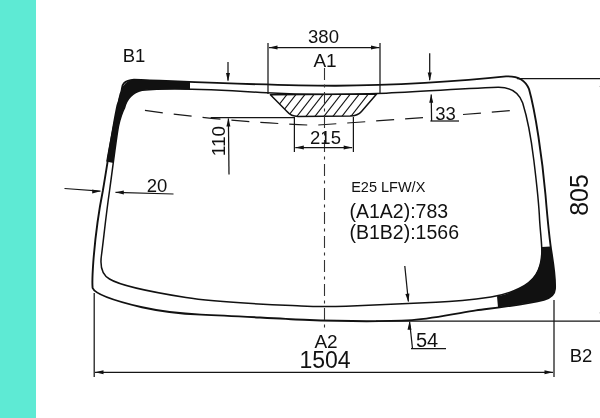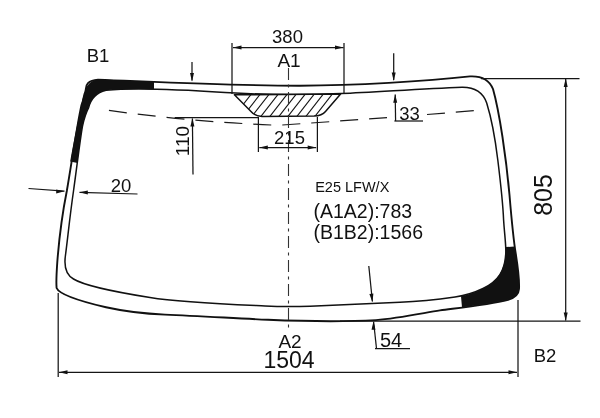--- a/index.html
+++ b/index.html
@@ -1,16 +1,16 @@
 <!DOCTYPE html>
 <html><head>
 <meta charset="utf-8">
 <style>
   html,body{margin:0;padding:0;background:#fff;}
-  .wrap{width:520px;height:418px;position:relative;background:#5eead4;transform:translateZ(0);will-change:transform;}
+  .wrap{width:520px;height:418px;position:relative;background:#5eead4;transform:translateZ(0);will-change:transform;padding-left:36px;}
   text{font-family:"Liberation Sans", sans-serif;fill:#111;}
 </style>
 </head>
 <body>
 <div class="wrap">
 <svg width="600" height="418" viewBox="0 0 600 418">
   <rect x="0" y="0" width="600" height="418" fill="#ffffff"></rect>
 
   <path id="outer" d="M 86 92
     Q 84 80.5 98 79.6

